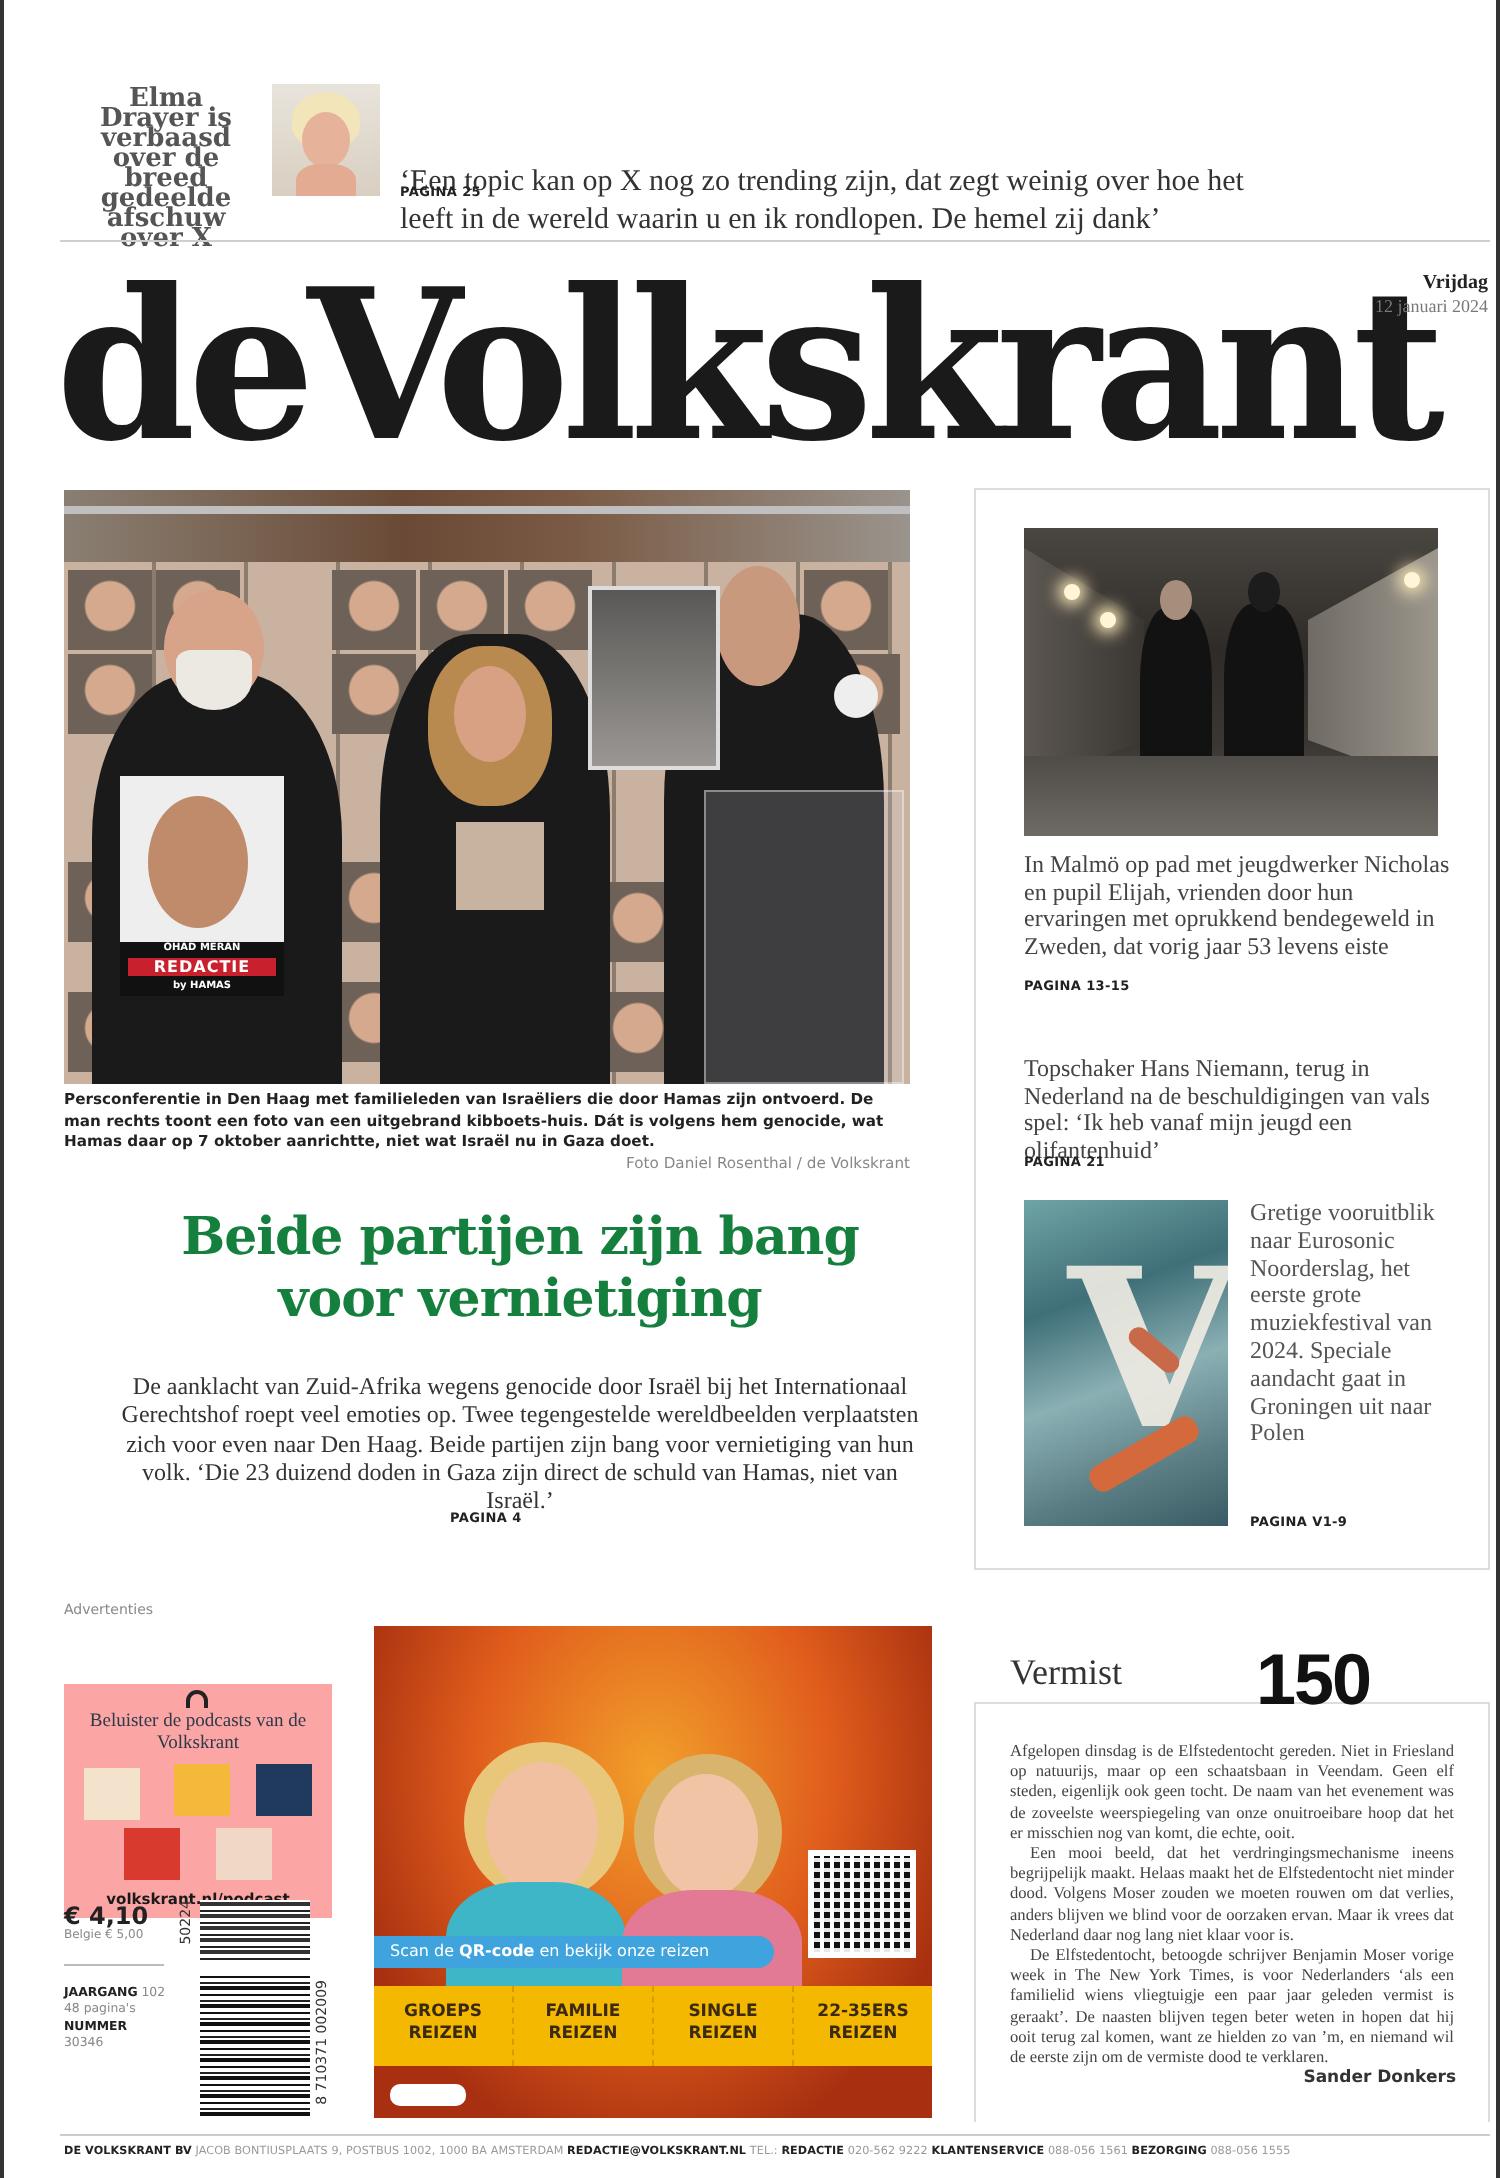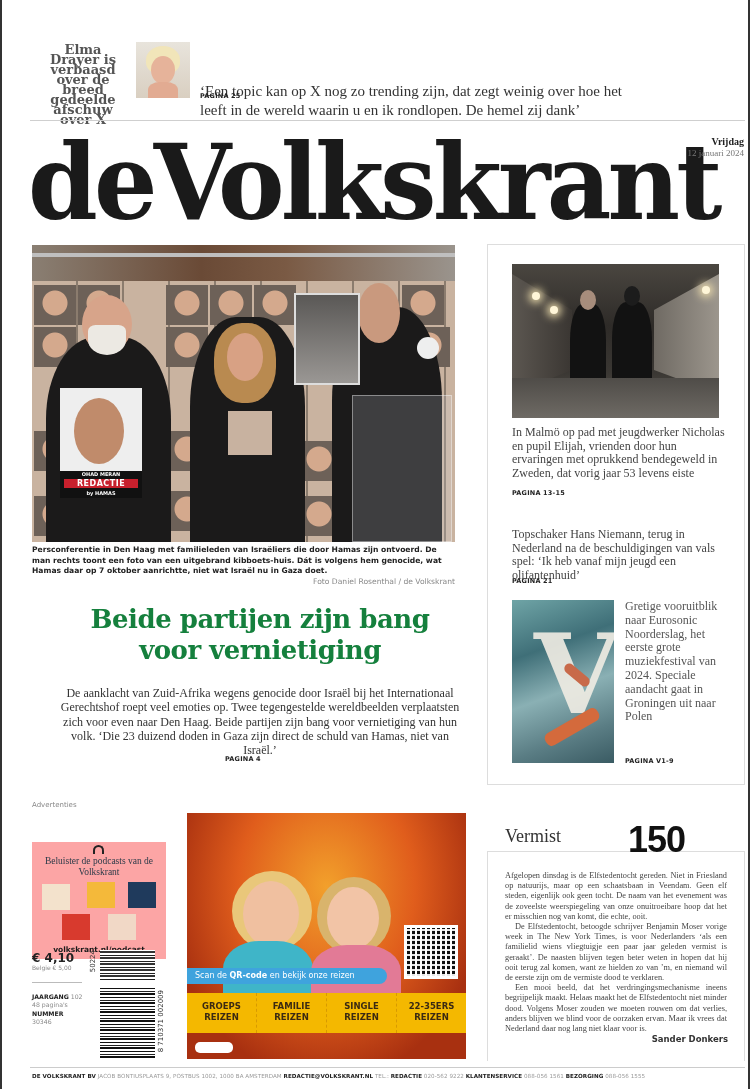--- a/index.html
+++ b/index.html
@@ -262,22 +262,22 @@
       </div>
   </div>
   <div class="logos"></div>
 </div>
 
 <div class="abs vermist">Vermist</div>
 <div class="abs col-box"></div>
 <div class="abs big150">150</div>
 <div class="abs col-text">
   <p>Afgelopen dinsdag is de Elfstedentocht gereden. Niet in Friesland op natuurijs, maar op een schaatsbaan in Veendam. Geen elf steden, eigenlijk ook geen tocht. De naam van het evenement was de zoveelste weerspiegeling van onze onuitroeibare hoop dat het er misschien nog van komt, die echte, ooit.</p>
+  <p>Een mooi beeld, dat het verdringingsmechanisme ineens begrijpelijk maakt. Helaas maakt het de Elfstedentocht niet minder dood. Volgens Moser zouden we moeten rouwen om dat verlies, anders blijven we blind voor de oorzaken ervan. Maar ik vrees dat Nederland daar nog lang niet klaar voor is.</p>
   <p>De Elfstedentocht, betoogde schrijver Benjamin Moser vorige week in The New York Times, is voor Nederlanders ‘als een familielid wiens vliegtuigje een paar jaar geleden vermist is geraakt’. De naasten blijven tegen beter weten in hopen dat hij ooit terug zal komen, want ze hielden zo van ’m, en niemand wil de eerste zijn om de vermiste dood te verklaren.</p>
-  <p>Een mooi beeld, dat het verdringingsmechanisme ineens begrijpelijk maakt. Helaas maakt het de Elfstedentocht niet minder dood. Volgens Moser zouden we moeten rouwen om dat verlies, anders blijven we blind voor de oorzaken ervan. Maar ik vrees dat Nederland daar nog lang niet klaar voor is.</p>
 </div>
 <div class="abs col-author">Sander Donkers</div>
 
 <div class="abs footer-rule"></div>
 <div class="abs footer">
   <b>DE VOLKSKRANT BV</b>
   <span>JACOB BONTIUSPLAATS 9, POSTBUS 1002, 1000 BA  AMSTERDAM</span>
   <b>REDACTIE@VOLKSKRANT.NL</b>
   <span>TEL.:</span>
   <b>REDACTIE</b>

